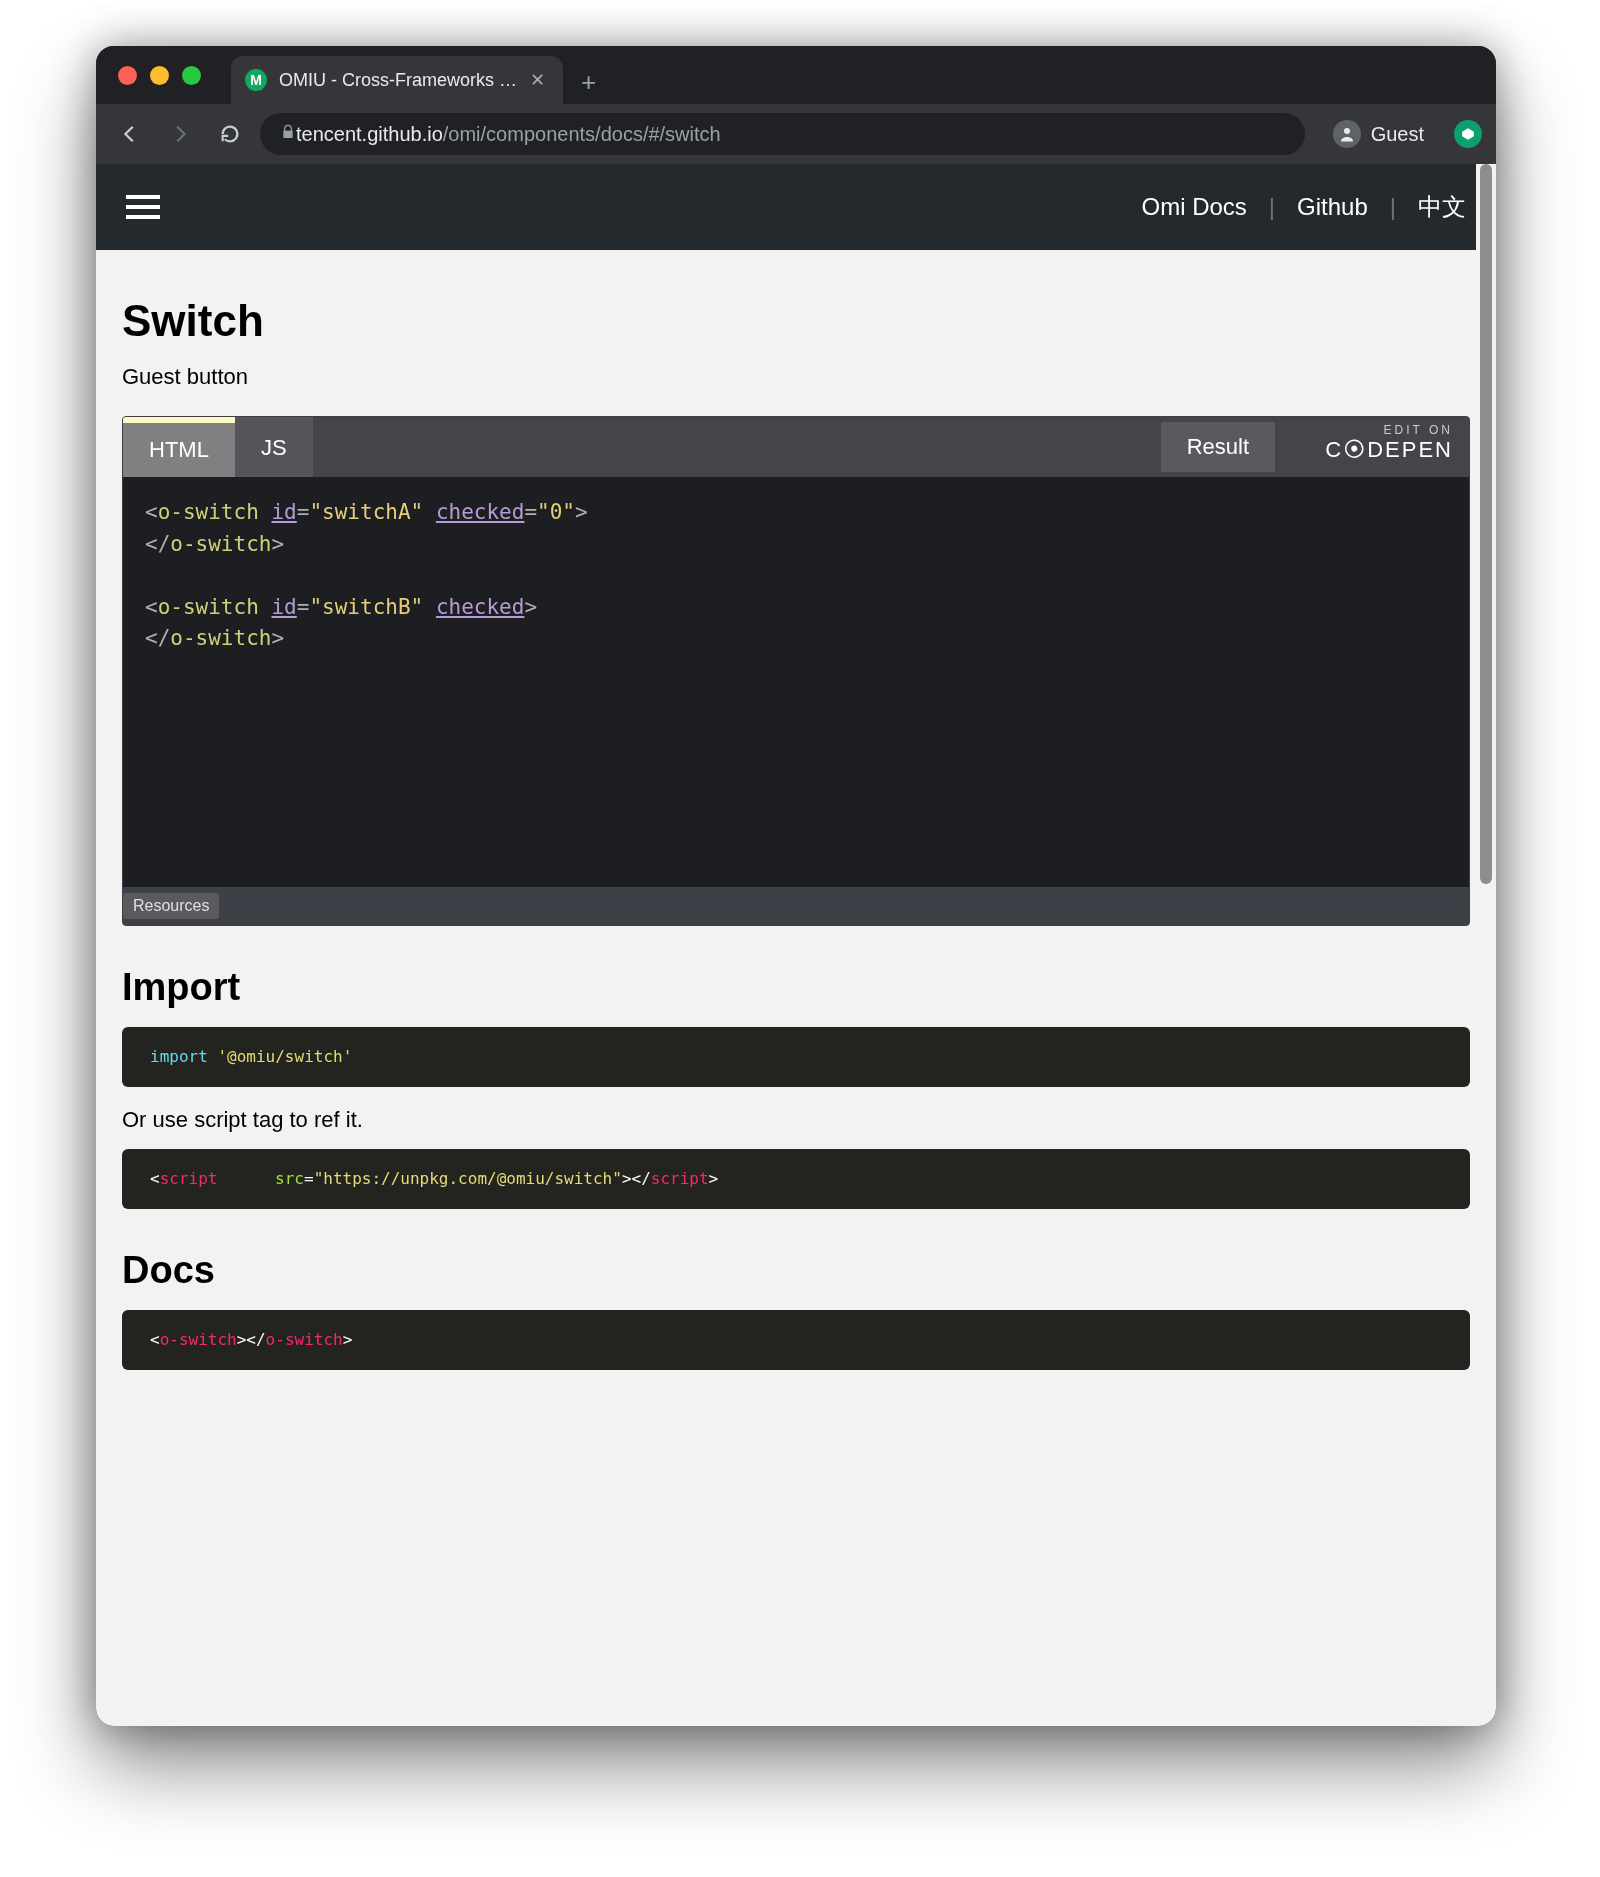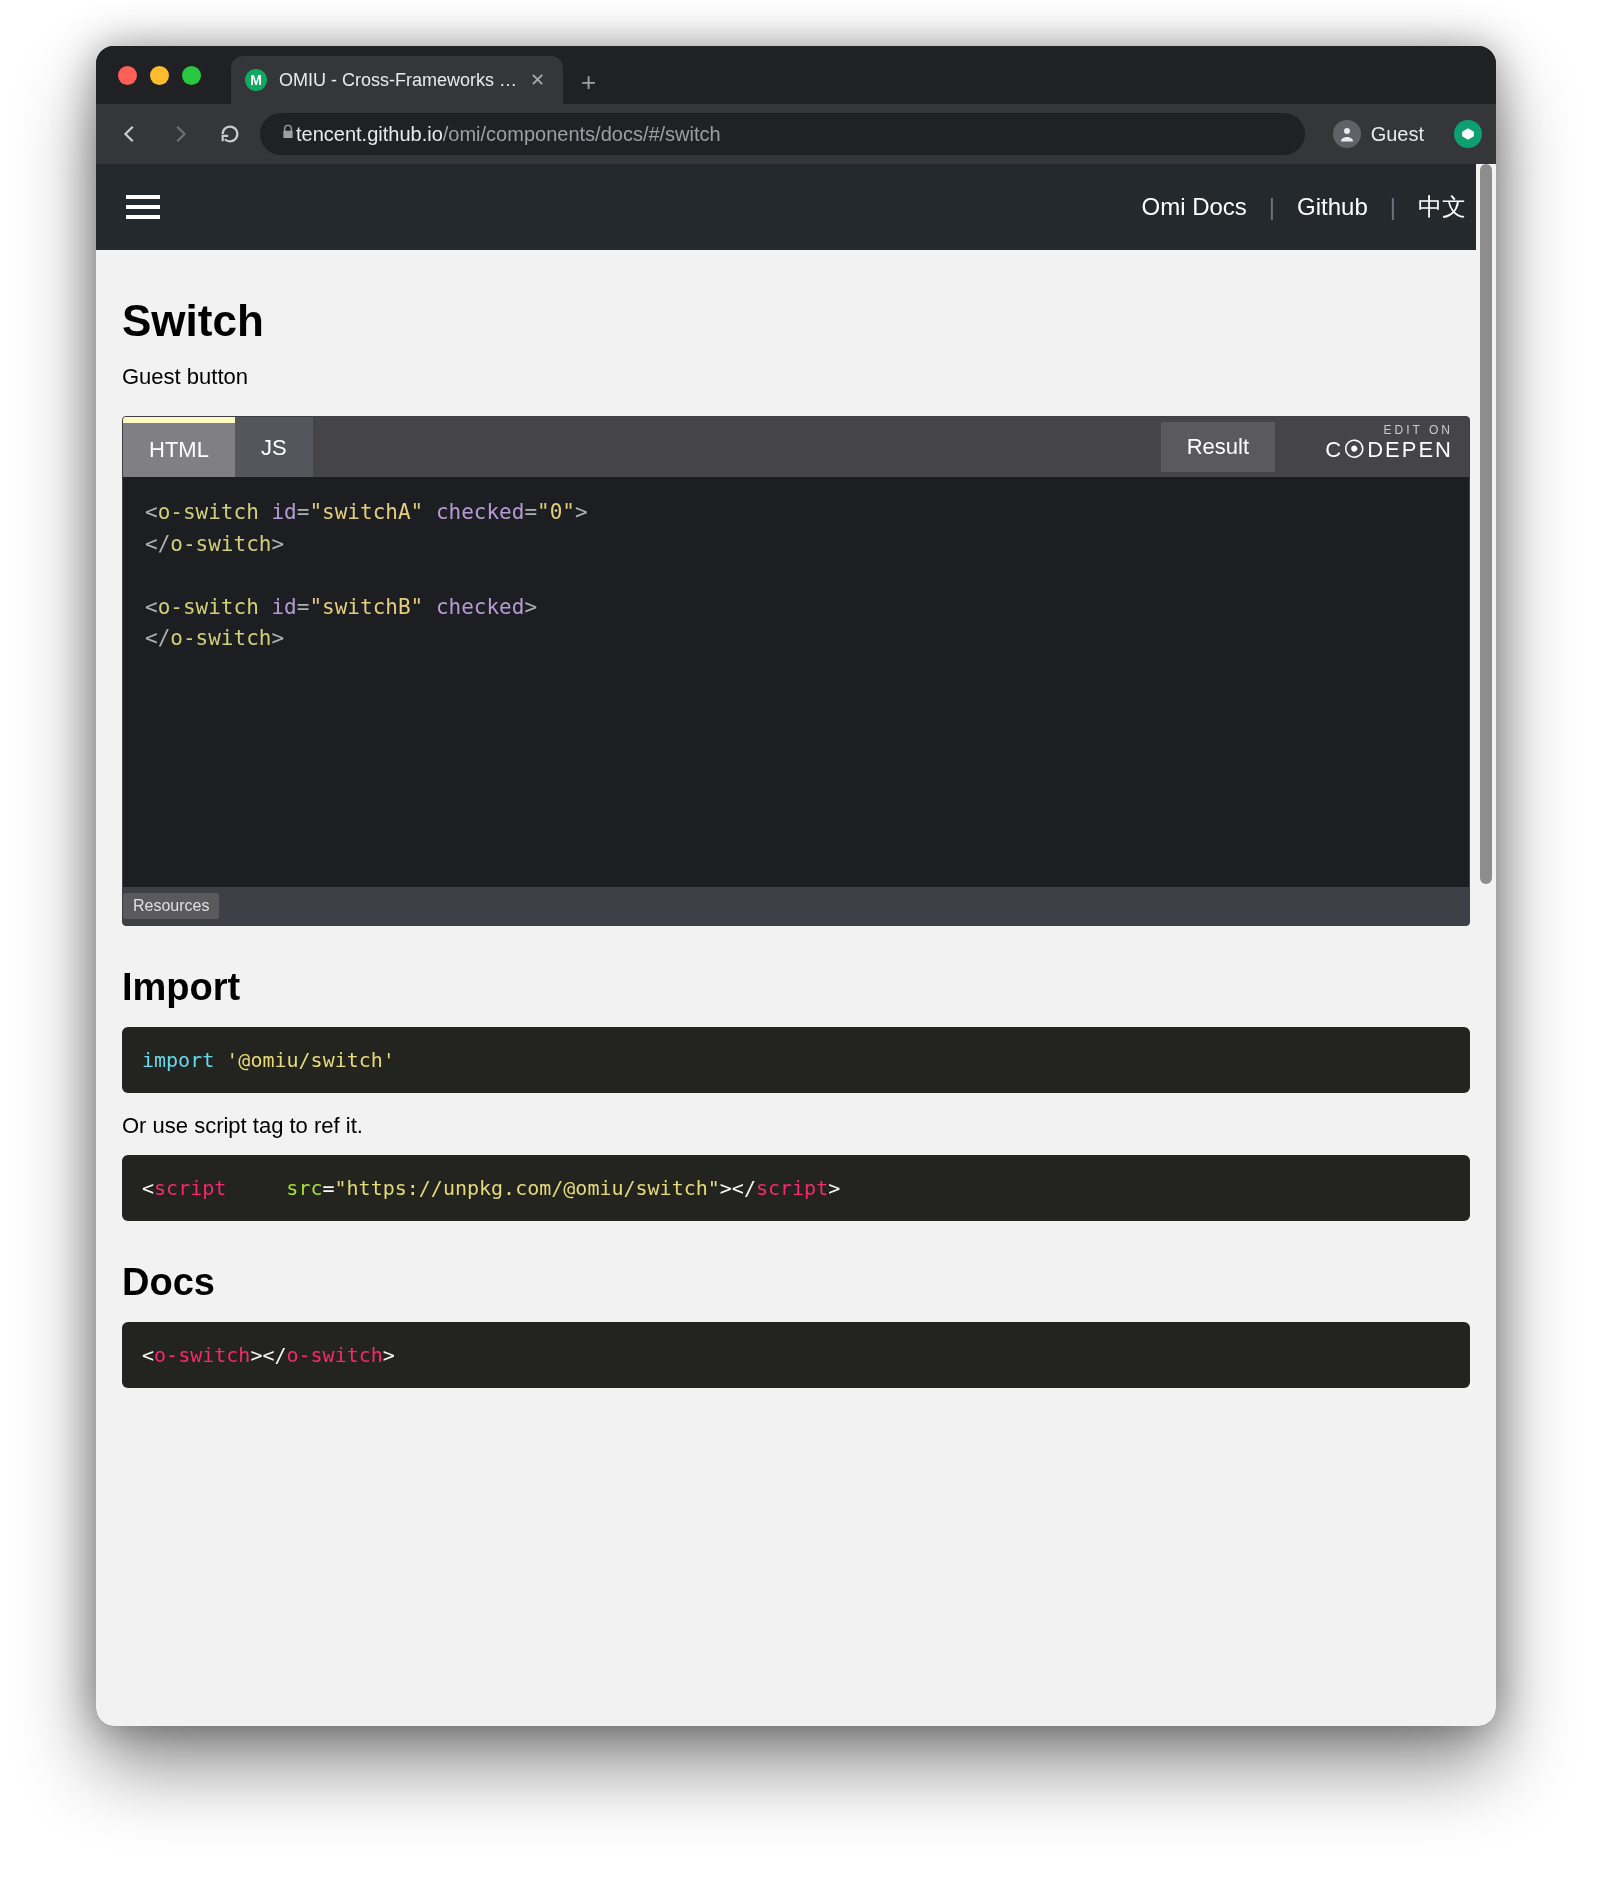--- a/index.html
+++ b/index.html
@@ -170,31 +170,31 @@
     padding:20px 22px;white-space:pre;
   }
   .pen-footer{background:#3d4046;padding:6px 0;}
   .pen-resources{
     display:inline-block;background:#5a5a5e;color:#e0e0e0;
     font-size:16px;padding:4px 10px;border-radius:3px;
   }
 
   
   .ctag{color:#d0d079;}
-  .cattr{color:#b79bd6;}
+  .cattr{color:#b79bd6;text-decoration:underline;}
   .cpunc{color:#b0b0b0;}
   .cval{color:#e4ce7a;}
 
   h2.section{font-size:38px;font-weight:800;margin:40px 0 18px;}
   .note{font-size:22px;margin:20px 0 16px;}
 
   .codeblock{
     background:#23241f;color:#f8f8f2;border-radius:6px;
     font-family: ui-monospace,Menlo,Monaco,Consolas,monospace;
-    font-size:20px;padding:18px 20px;line-height:1.5;white-space:pre;overflow:auto;
+    font-size:16px;padding:18px 28px;line-height:1.5;white-space:pre;overflow:auto;
   }
   .kw{color:#66d9ef;}
   .str{color:#e6db74;}
   .tagc{color:#f92672;}
   .attrn{color:#a6e22e;margin-left:48px;}
 
   
   .scrollbar{
     position:absolute;right:0;top:118px;width:20px;height:1008px;background:#f2f2f2;
   }

